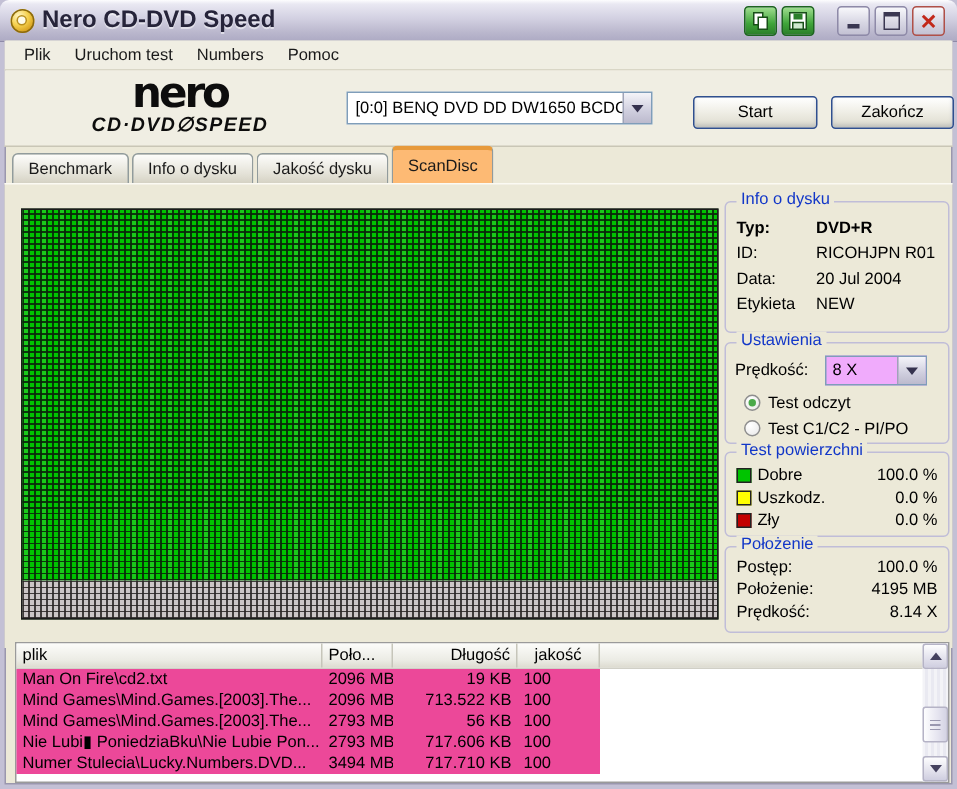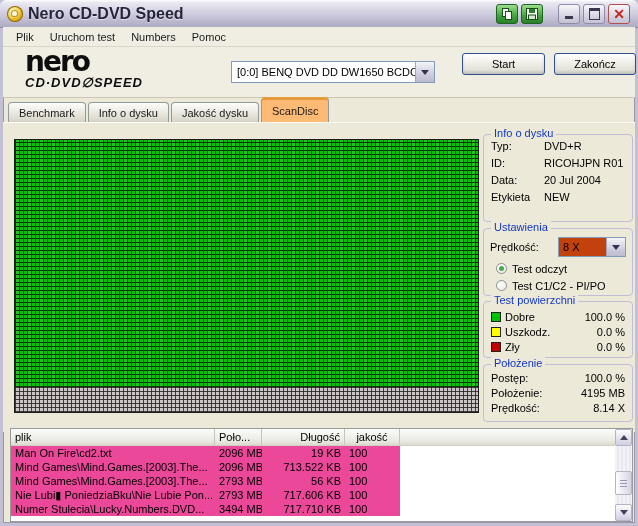--- a/index.html
+++ b/index.html
@@ -24,30 +24,30 @@
   .glyph-min{width:8px;height:3px;background:#3a3752;align-self:flex-end;margin:0 auto 4px auto;}
   .glyph-max{width:9px;height:8px;border:1px solid #3a3752;border-top-width:3px;}
   .glyph-close{color:#c2281a;font-weight:bold;font-size:14px;line-height:14px;}
   
   .menubar{position:absolute;top:27px;left:3px;width:632px;height:20px;background:#f0eee3;
     border-bottom:1px solid #d9d6c6;display:flex;align-items:center;padding-left:5px;box-sizing:border-box;}
   .menu-item{padding:2px 8px;color:#1a1a1a;}
   
   .toolbar{position:absolute;top:47px;left:3px;width:632px;height:50px;background:#f0eee3;
     border-bottom:1px solid #c9c6b6;}
-  .logo{position:absolute;left:22px;top:2px;width:190px;color:#0d0d0d;}
+  .logo{position:absolute;left:22px;top:2px;width:190px;text-align:center;color:#0d0d0d;}
   .logo-line1{display:block;font-weight:900;font-size:28px;line-height:26px;letter-spacing:-2px;font-family:"DejaVu Sans",sans-serif;}
   .logo-line2{display:block;font-weight:bold;font-style:italic;font-size:13px;letter-spacing:1px;}
   .drive-combo{position:absolute;left:228px;top:14px;width:204px;height:22px;background:#fff;
     border:1px solid #7f9db9;display:flex;align-items:center;box-sizing:border-box;}
   .drive-combo .combo-text{flex:1;padding-left:5px;white-space:nowrap;overflow:hidden;}
   .combo-arrow{width:18px;height:100%;display:flex;align-items:center;justify-content:center;
     background:linear-gradient(180deg,#f4f4f9,#cfcede 60%,#bcbacd);border-left:1px solid #9fa4b8;}
   .arrow-down{width:0;height:0;border-left:4px solid transparent;border-right:4px solid transparent;border-top:5px solid #35324e;}
-  .xp-button{position:absolute;top:6px;height:22px;border:1px solid #2f4f8f;border-radius:3px;
+  .xp-button{position:absolute;top:17px;height:22px;border:1px solid #2f4f8f;border-radius:3px;
     background:linear-gradient(180deg,#ffffff,#f2f1ea 40%,#e2e0d4 85%,#d5d3c4);
     display:flex;align-items:center;justify-content:center;font-size:11px;box-sizing:border-box;
     box-shadow:inset 0 -2px 3px rgba(120,130,160,.25);}
   .start-btn{left:459px;width:83px;}
   .exit-btn{left:551px;width:82px;}
   
   .tabs{position:absolute;top:100px;left:8px;height:22px;display:flex;align-items:flex-end;}
   .tab{height:19px;padding:0 10px;display:flex;align-items:center;margin-right:2px;
     background:linear-gradient(180deg,#fdfdfb,#e3e1d6 70%,#d5d2c4);border:1px solid #919b9c;border-bottom:none;
     border-radius:4px 4px 0 0;color:#1a1a1a;}
@@ -63,27 +63,27 @@
     background-image:repeating-linear-gradient(90deg,rgba(40,35,35,.85) 0 1px,transparent 1px 4px),
       repeating-linear-gradient(0deg,rgba(40,35,35,.85) 0 1px,transparent 1px 4px);}
   
   .group{position:absolute;left:483px;width:150px;border:1px solid #c0bdd8;border-radius:4px;box-sizing:border-box;}
   .gtitle{position:absolute;top:-8px;left:7px;background:#ece9d8;padding:0 3px;color:#1237c8;}
   .g-info{top:134px;height:88px;}
   .g-set{top:228px;height:68px;}
   .g-surf{top:301px;height:57px;}
   .g-pos{top:364px;height:58px;}
   .irow{position:relative;height:17px;line-height:17px;margin:0 7px;}
-  .g-info .irow:first-of-type{margin-top:3px;}
+  .g-info .irow:first-of-type{margin-top:9px;font-weight:bold;}
   .irow .lbl{position:absolute;left:0;}
   .irow .val-at{position:absolute;left:53px;}
   .irow .val-r{position:absolute;right:0;}
   .set-row{position:relative;height:22px;margin:8px 6px 0 6px;}
   .set-row .lbl{position:absolute;left:0;top:4px;}
-  .speed-combo{position:absolute;left:68px;top:0;width:68px;height:20px;background:#c2410c;border:1px solid #7f9db9;
+  .speed-combo{position:absolute;left:60px;top:0;width:68px;height:20px;background:#f0abfc;border:1px solid #7f9db9;
     display:flex;align-items:center;box-sizing:border-box;}
   .speed-combo .combo-text{flex:1;padding-left:4px;}
   .radio-row{display:flex;align-items:center;height:15px;margin:2px 0 0 12px;}
   .radio{width:11px;height:11px;border-radius:50%;border:1px solid #8e8e8e;background:radial-gradient(circle at 35% 30%,#ffffff,#e8e8e8);
     margin-right:5px;position:relative;box-sizing:border-box;}
   .radio.checked::after{content:"";position:absolute;left:2px;top:2px;width:5px;height:5px;border-radius:50%;background:#4aa94a;}
   .leg-row{display:flex;align-items:center;height:15px;margin:0 7px;position:relative;}
   .g-surf .leg-row:first-of-type{margin-top:7px;}
   .swatch{width:8px;height:8px;border:1px solid #222;margin-right:4px;}
   .leg-row .val-r{position:absolute;right:0;}

